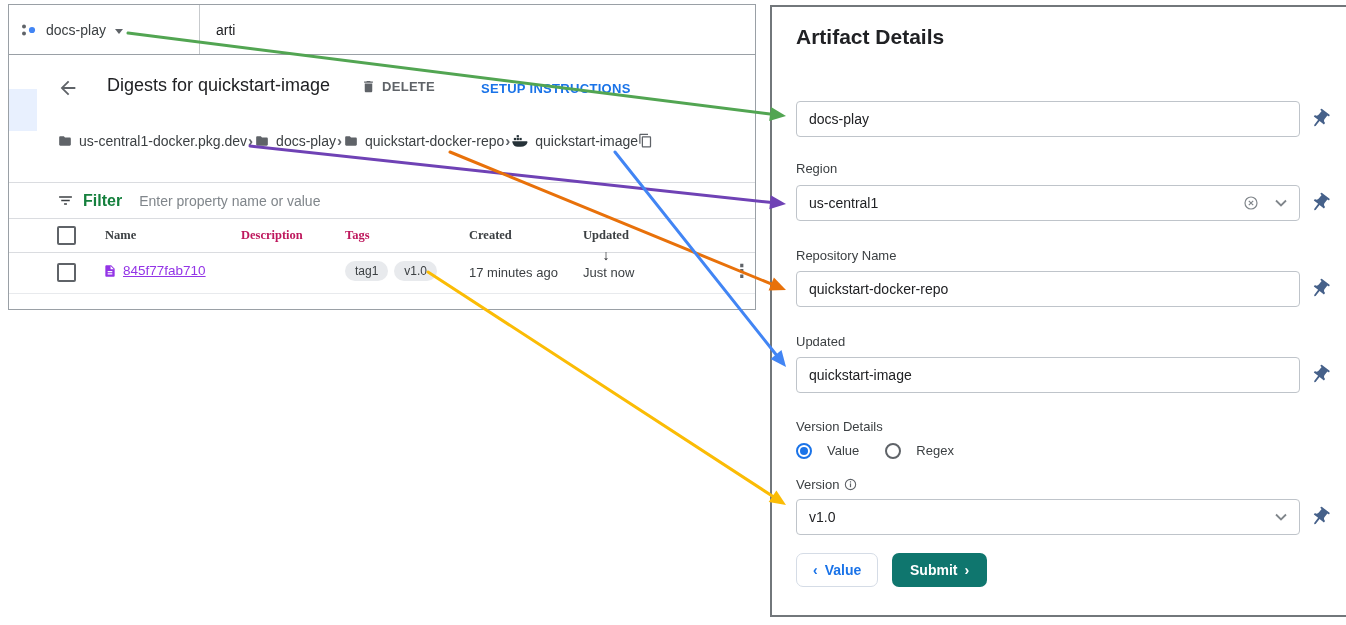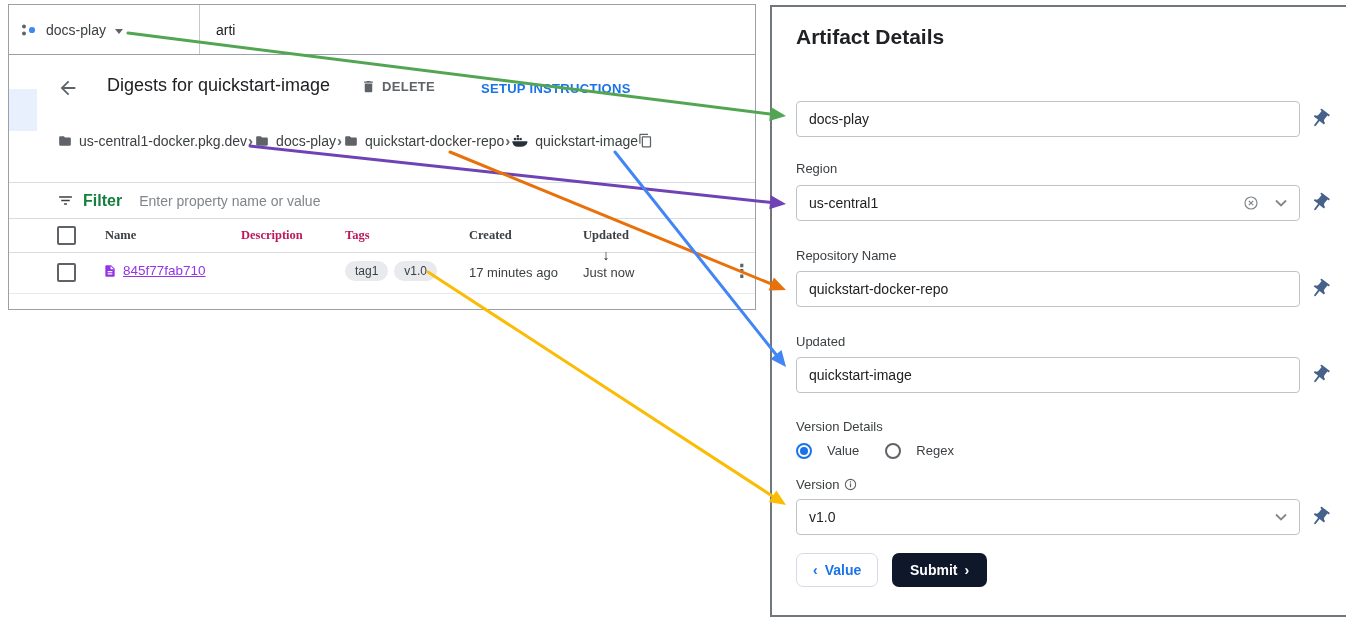--- a/index.html
+++ b/index.html
@@ -59,21 +59,21 @@
   .f-ic{position:absolute;top:50%;transform:translateY(-50%);display:flex;cursor:pointer;}
   .pin{position:absolute;left:537px;width:22px;height:22px;cursor:pointer;}
   .pin svg{transform:rotate(38deg);}
   .radio-row{position:absolute;left:24px;top:436px;display:flex;align-items:center;gap:26px;font-size:13px;color:#3c4043;}
   .radio-opt{display:flex;align-items:flex-start;gap:15px;cursor:pointer;}
   .radio{width:16px;height:16px;box-sizing:border-box;border-radius:50%;border:2px solid #5f6368;display:inline-flex;align-items:center;justify-content:center;}
   .radio.sel{border-color:#1a73e8;}
   .radio.sel::after{content:"";width:8px;height:8px;border-radius:50%;background:#1a73e8;}
   .btn-back{position:absolute;left:24px;top:546px;height:34px;padding:0 16px;box-sizing:border-box;background:#fff;
     border:1px solid #d5dce6;border-radius:7px;color:#1a73e8;font-weight:700;font-size:14px;display:inline-flex;align-items:center;gap:7px;cursor:pointer;}
-  .btn-submit{position:absolute;left:120px;top:546px;height:34px;padding:0 18px;box-sizing:border-box;background:#0f172a;
+  .btn-submit{position:absolute;left:120px;top:546px;height:34px;padding:0 18px;box-sizing:border-box;background:#0f766e;
     border:none;border-radius:7px;color:#fff;font-weight:700;font-size:14px;display:inline-flex;align-items:center;gap:7px;cursor:pointer;}
 
   
   .arrows{position:absolute;left:0;top:0;width:1346px;height:625px;pointer-events:none;z-index:50;}
   .arrows line{stroke-width:3;stroke-linecap:round;fill:none;}
 </style>
 </head>
 <body>
 
 <div class="canvas">

